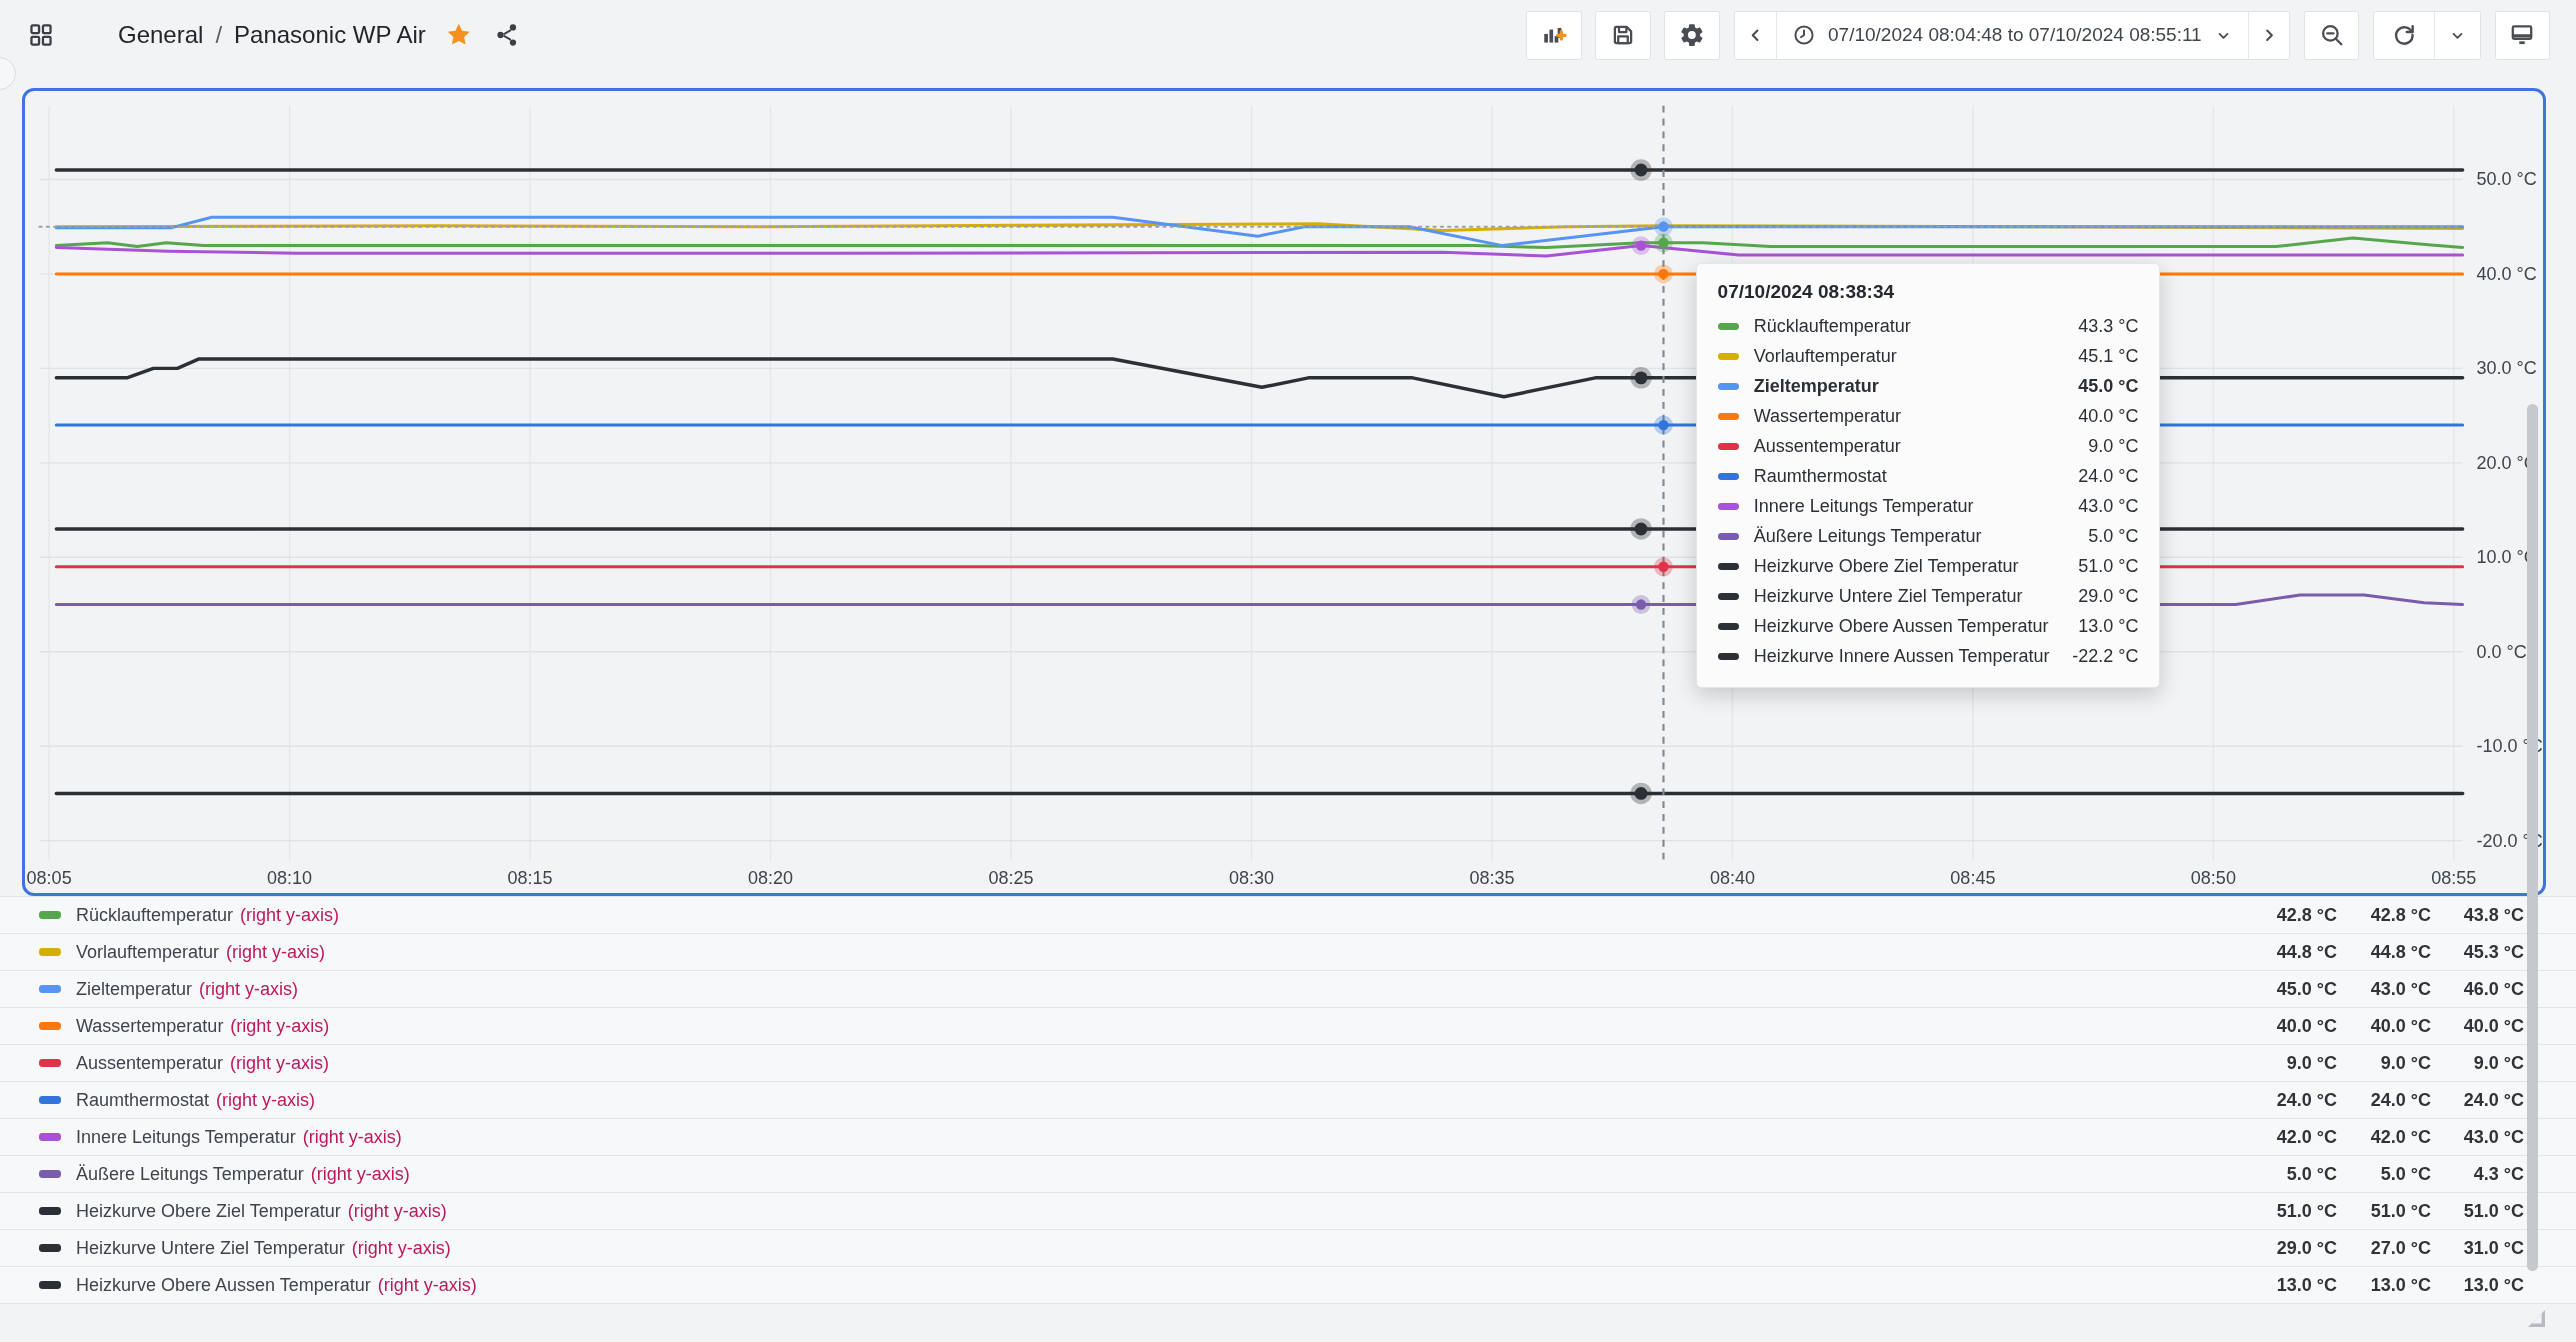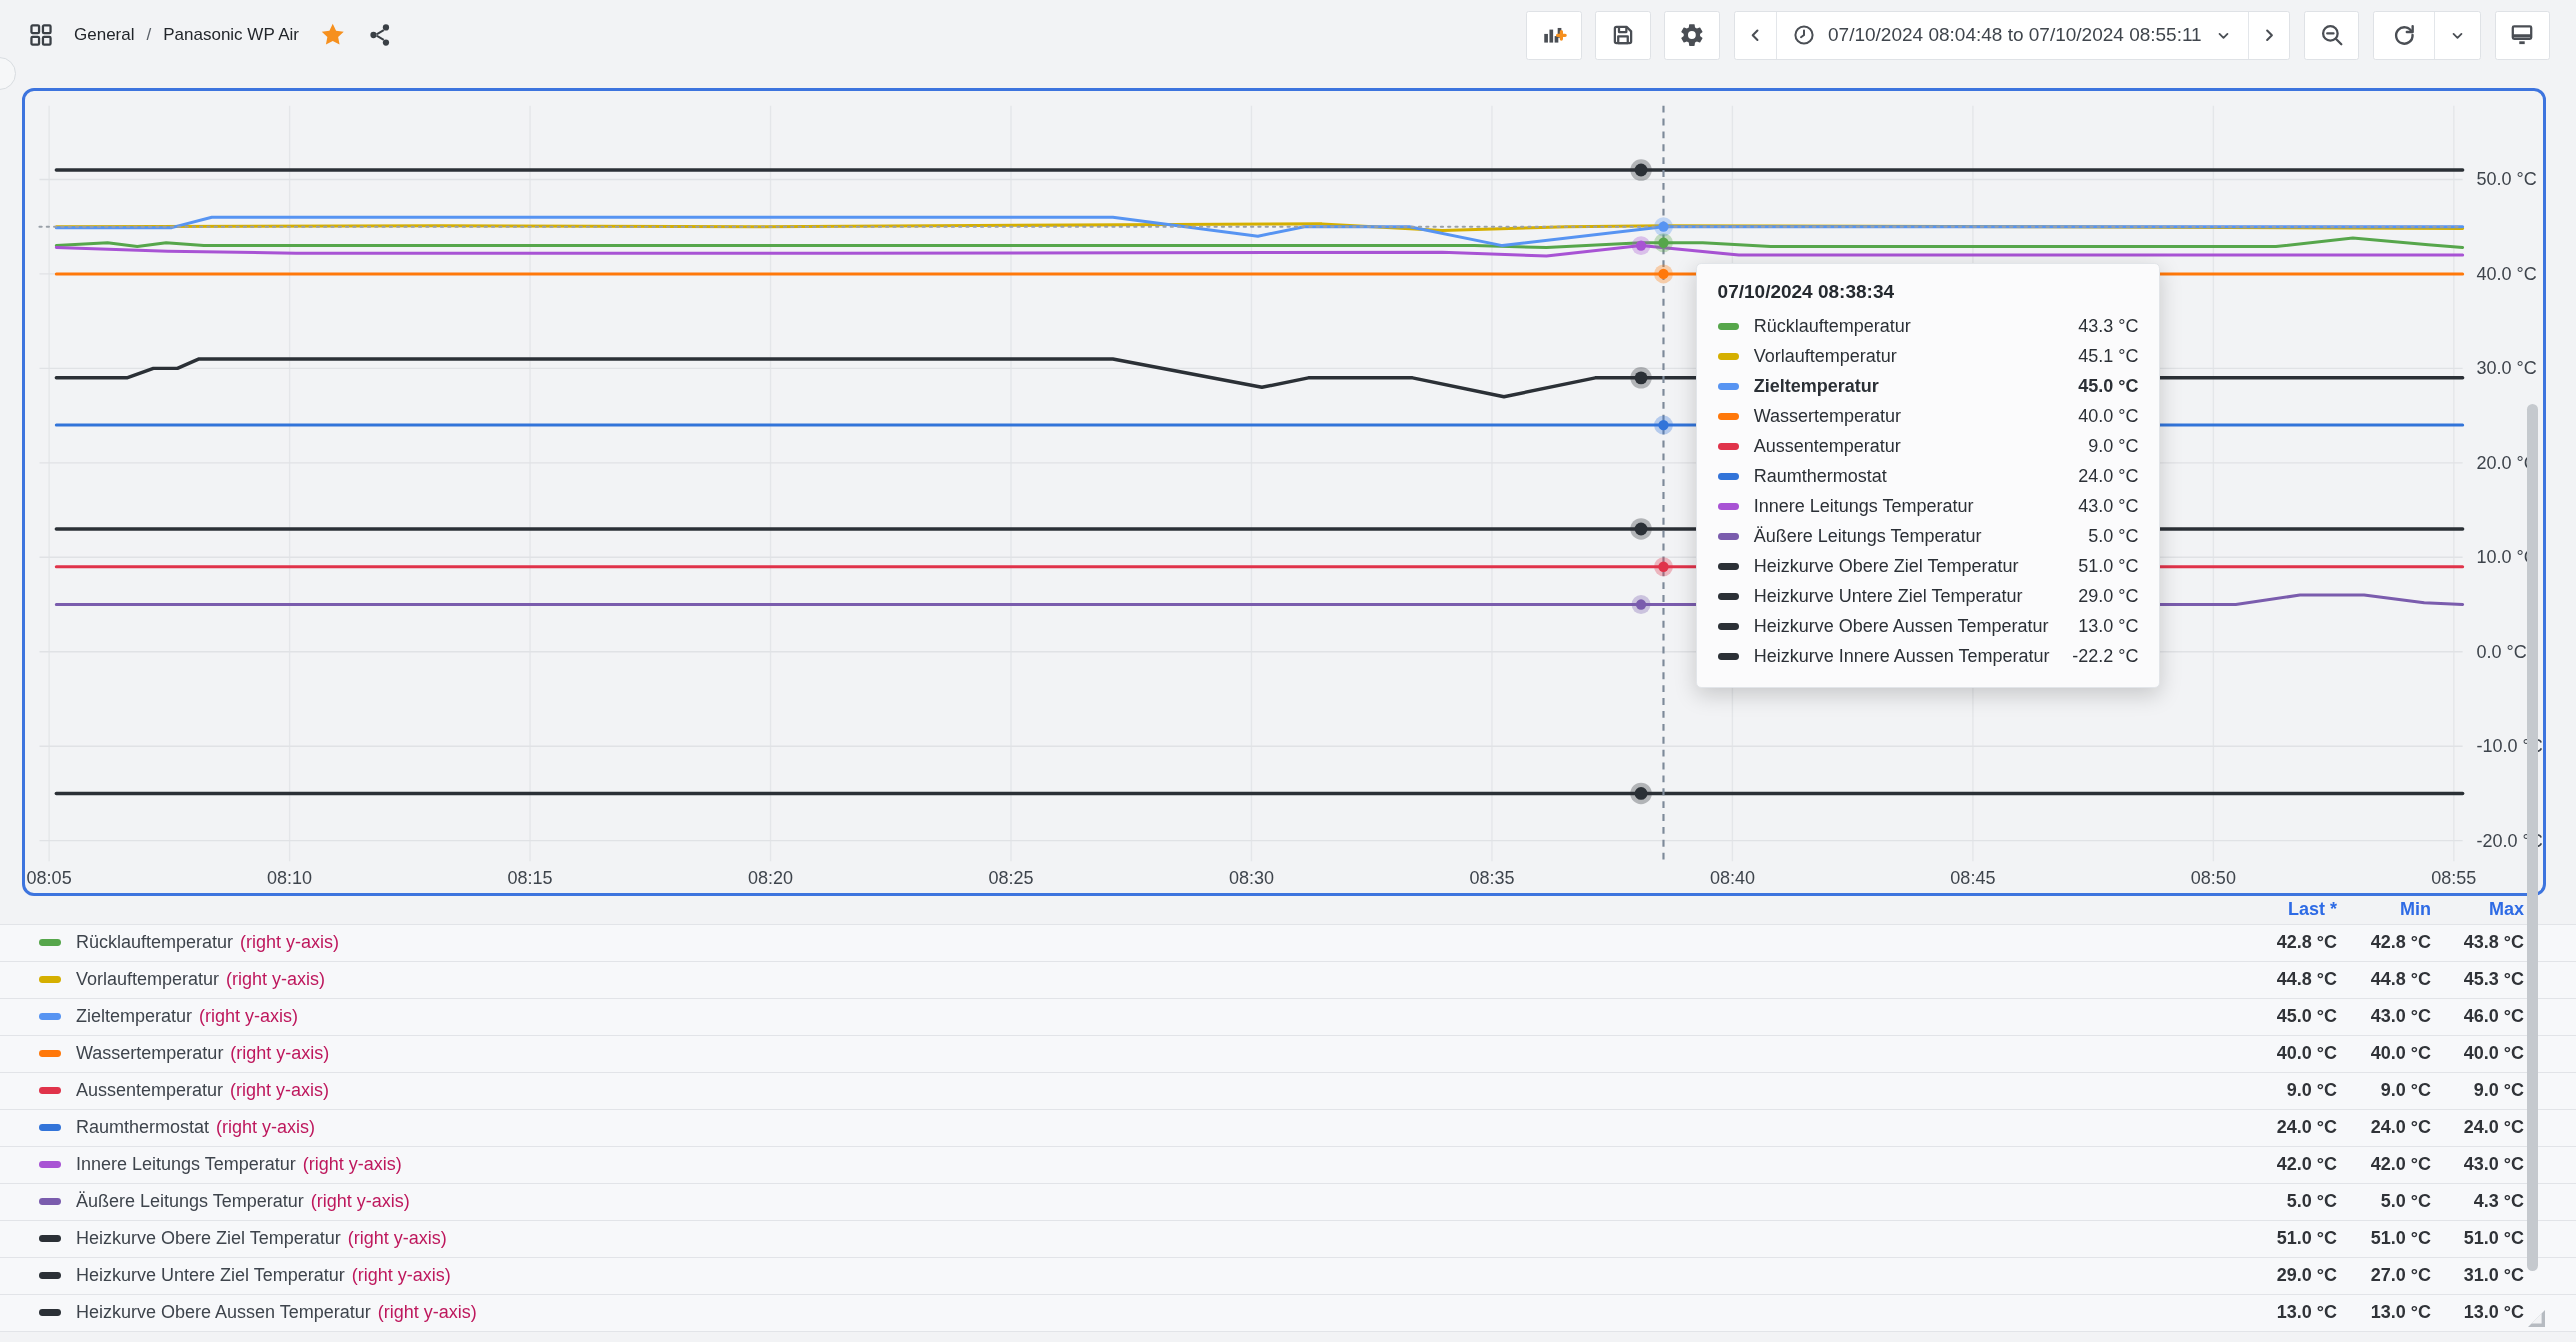--- a/index.html
+++ b/index.html
@@ -2,21 +2,21 @@
 <html style="font-size:13.7px"><head>
 <meta charset="utf-8">
 <style>
   * { margin:0; padding:0; box-sizing:border-box; }
   html,body { width:2576px; height:1343px; overflow:hidden; }
   body { font-family:"Liberation Sans","DejaVu Sans",sans-serif; background:#f2f3f5; color:#24292e; position:relative; }
 
   
   .nav { position:absolute; top:0; left:0; width:2576px; height:70px; display:flex; align-items:center; justify-content:space-between; padding:0 26px; z-index:20; }
   .nav-left { display:flex; align-items:center; gap:19px; }
-  .crumb { display:flex; align-items:baseline; gap:12px; font-size:17px; color:#22262b; }
+  .crumb { display:flex; align-items:baseline; gap:12px; font-size:24px; color:#22262b;margin-left:44px; }
   .crumb .sep { color:#5a6068; }
   .nav-icon { width:29px; height:29px; display:flex; align-items:center; justify-content:center; }
   .nav-right { display:flex; align-items:center; gap:13.7px; }
   .tbtn { height:49px; min-width:53px; background:#ffffff; border:0.9px solid #dfe2e6; border-radius:2.6px; display:flex; align-items:center; justify-content:center; padding:0 13.7px; cursor:pointer; }
   .tgroup { height:49px; background:#ffffff; border:0.9px solid #dfe2e6; border-radius:2.6px; display:flex; align-items:stretch; }
   .tseg { display:flex; align-items:center; justify-content:center; padding:0 0; }
   .tseg + .tseg { border-left:0.9px solid #e3e6ea; }
   .time-text { font-size:19px; color:#3f454c; white-space:nowrap; display:flex; align-items:center; gap:12px; padding:0 15.5px; }
   svg.icon { display:block; }
 
@@ -318,26 +318,20 @@
 
   <div class="tt-row">
     <span class="swatch" style="background: rgb(43, 48, 54);"></span>
     <span class="lbl">Heizkurve Innere Aussen Temperatur</span>
     <span class="val">-22.2 °C</span>
   </div>
 </div>
 </div>
 
 <div class="legend">
-  <div class="lg-header">
-    <span class="fill"></span>
-    <span class="h col-last">Last *</span>
-    <span class="h col-min">Min</span>
-    <span class="h col-max">Max</span>
-  </div>
   <div id="legend-rows">
   <div class="lg-row">
     <span class="namecell">
       <span class="swatch" style="background: rgb(86, 166, 75);"></span>
       <span class="sname">Rücklauftemperatur</span>
       <span class="note">(right y-axis)</span>
     </span>
     <span class="v col-last">42.8 °C</span>
     <span class="v col-min">42.8 °C</span>
     <span class="v col-max">43.8 °C</span>

